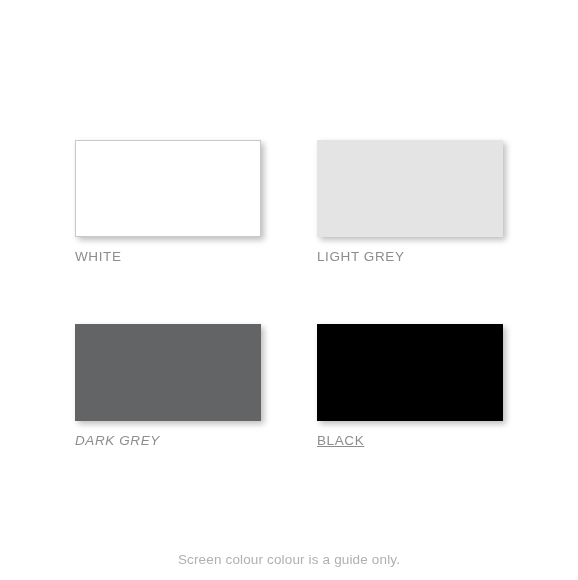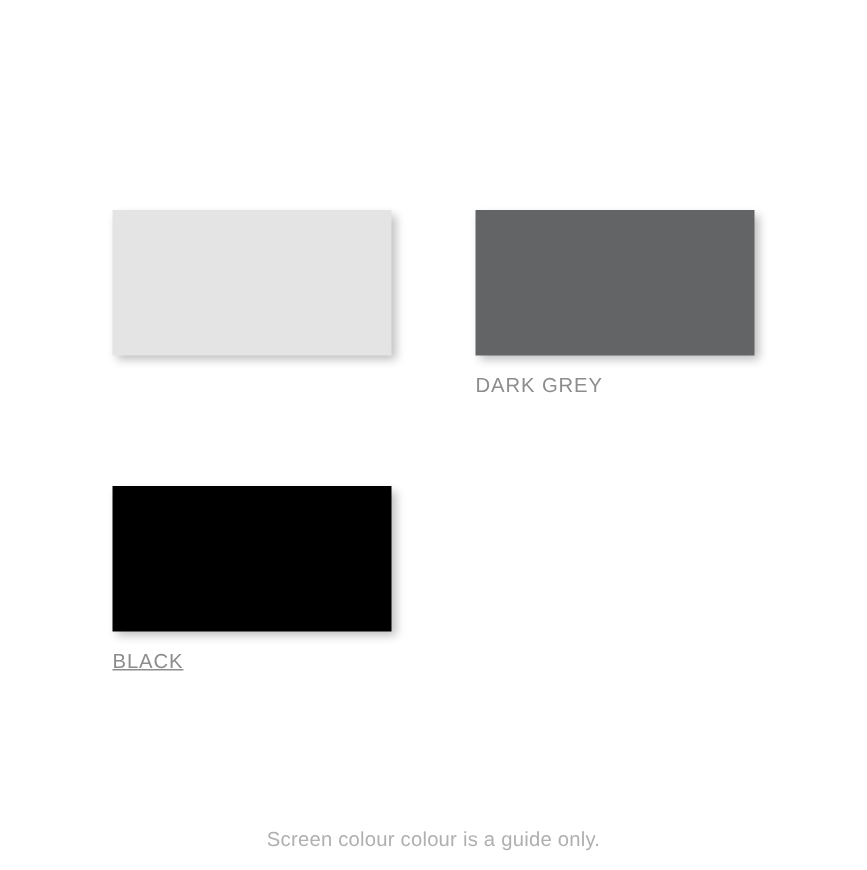--- a/index.html
+++ b/index.html
@@ -73,28 +73,33 @@
     line-height: 17px;
   }
 </style>
 </head>
 <body style="background: rgb(255, 255, 255);">
 
 <div id="colour-picker">
 
   <div class="swatch-grid">
 
+    <div class="swatch-cell">
+      <div class="swatch-chip has-border" style="background: rgb(255, 255, 255); border-color: rgb(201, 201, 201);"></div>
+      <div class="swatch-label" style="color: rgb(141, 141, 141);">WHITE</div>
+    </div>
 
     <div class="swatch-cell">
       <div class="swatch-chip" style="background:#E4E4E4;"></div>
+      <div class="swatch-label" style="color: rgb(141, 141, 141);">LIGHT GREY</div>
     </div>
 
     <div class="swatch-cell">
       <div class="swatch-chip" style="background:#636466;"></div>
-      <div class="swatch-label" style="color: rgb(141, 141, 141);">DARK GREY</div>
+      <div class="swatch-label" style="color: rgb(141, 141, 141); font-style: italic;">DARK GREY</div>
     </div>
 
     <div class="swatch-cell">
       <div class="swatch-chip" style="background:#000000;"></div>
       <div class="swatch-label" style="color: rgb(141, 141, 141); text-decoration: underline;">BLACK</div>
     </div>
 
   </div>
 
   <div class="footer-note" style="color: rgb(176, 176, 176);">Screen colour colour is a guide only.</div>

